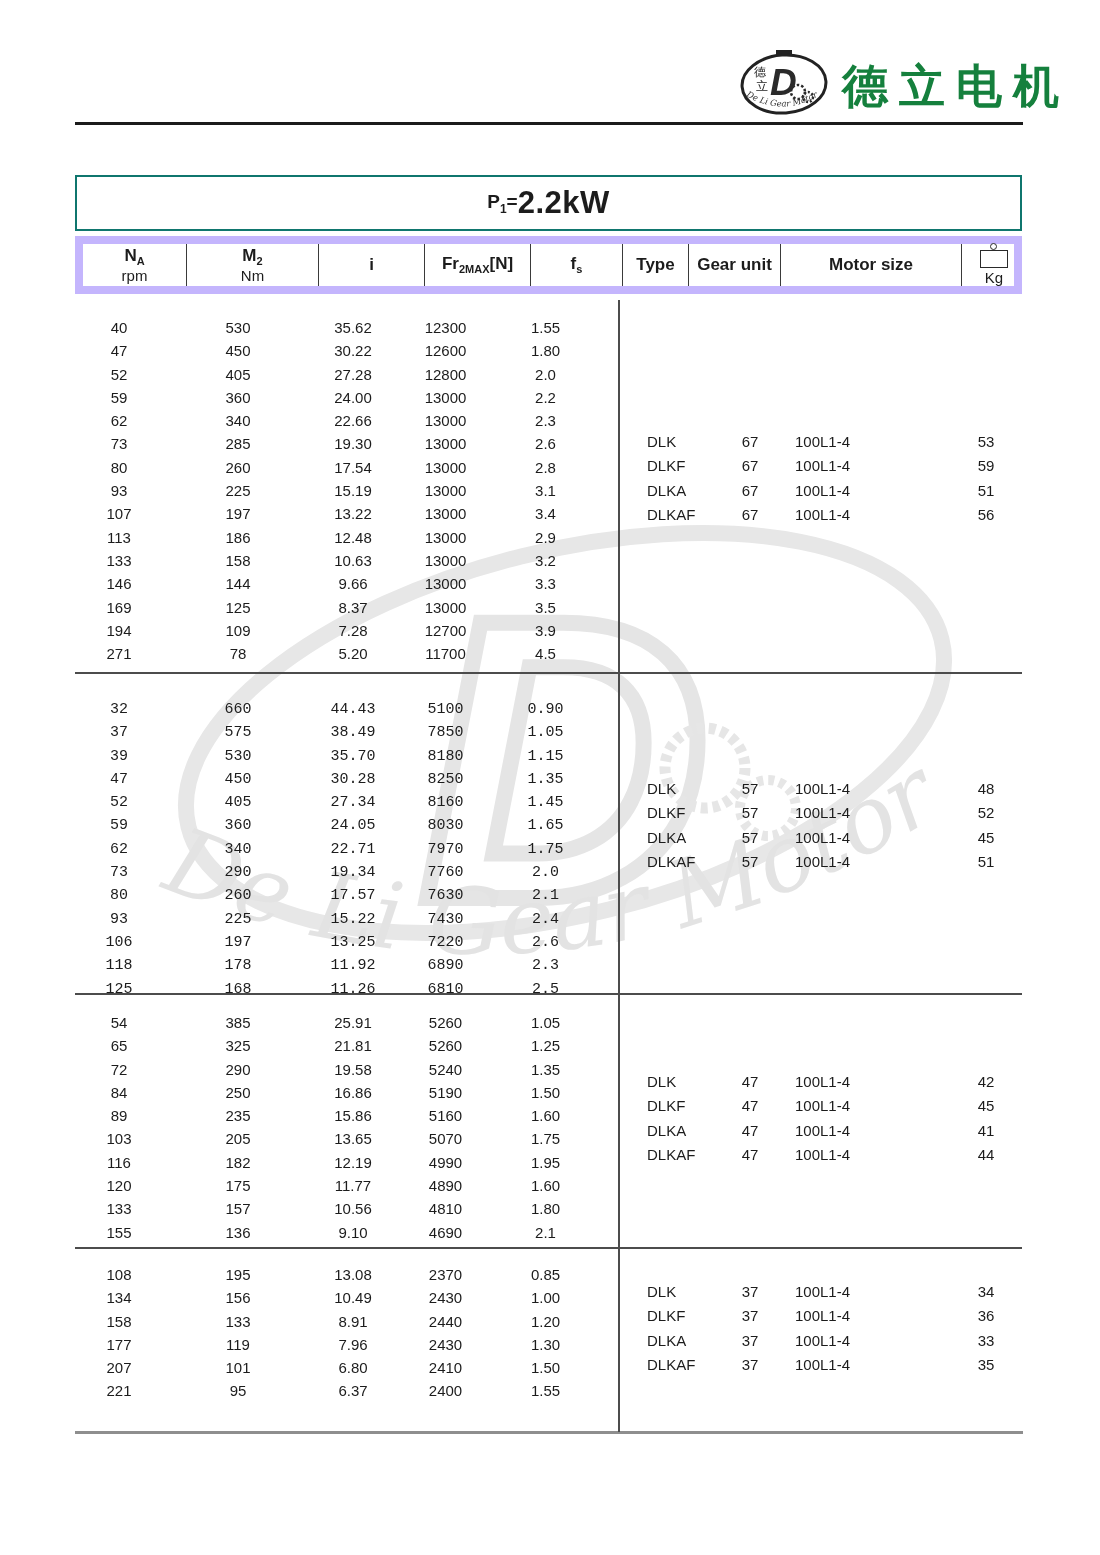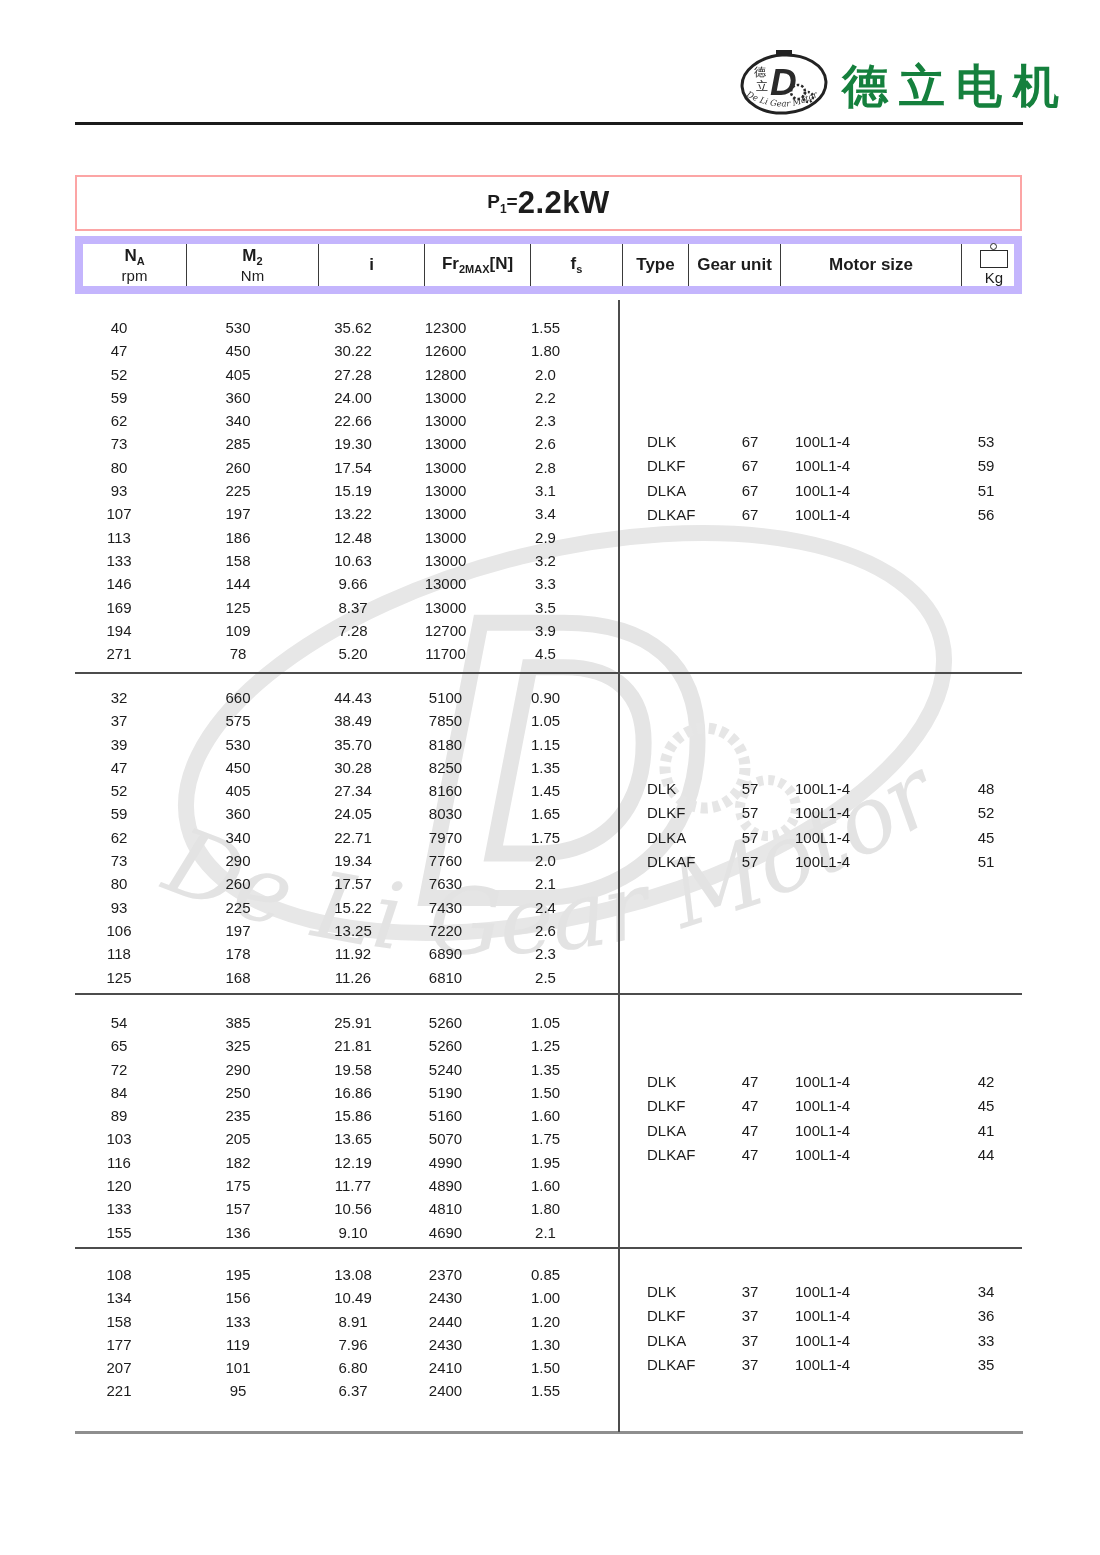--- a/index.html
+++ b/index.html
@@ -6,21 +6,21 @@
   .page{position:relative;width:1100px;height:1555px;background:#fff;overflow:hidden;
         font-family:"Liberation Sans",sans-serif;color:#1c1c1c;}
 
   
   .logo{position:absolute;left:738px;top:48px;}
   .brand-cn{position:absolute;left:842px;top:56px;font-family:Liberation Sans, sans-serif;
             font-size:46px;font-weight:bold;letter-spacing:11px;color:#15803d;white-space:nowrap;}
   .top-rule{position:absolute;left:75px;top:122px;width:948px;height:3px;background:#1b1b1b;}
 
   
-  .title-box{position:absolute;left:75px;top:175px;width:947px;height:56px;border:2px solid #fca5a5;
+  .title-box{position:absolute;left:75px;top:175px;width:947px;height:56px;border:2px solid #0f766e;
              box-sizing:border-box;display:flex;align-items:center;justify-content:center;}
   .title-p{font-size:19px;font-weight:bold;letter-spacing:0;}
   .title-p sub{font-size:12px;font-weight:bold;}
   .title-kw{font-size:31px;font-weight:bold;letter-spacing:0.5px;}
 
   
   .head-row{position:absolute;left:75px;top:236px;width:947px;height:58px;display:flex;
             border:8px solid #c4b5fd;box-sizing:border-box;background:#fff;z-index:2;}
   .head-cell{border-right:1.5px solid #3a3a3a;box-sizing:border-box;display:flex;flex-direction:column;
              justify-content:center;align-items:center;font-weight:bold;font-size:17px;flex-shrink:0;}
@@ -262,21 +262,21 @@
           <span class="tc t-motor">100L1-4</span>
           <span class="tc t-kg">51</span>
         </div>
         <div class="trow">
           <span class="tc t-type">DLKAF</span>
           <span class="tc t-gear">67</span>
           <span class="tc t-motor">100L1-4</span>
           <span class="tc t-kg">56</span>
         </div>
       </div>
-      <div class="data-rows" style="top: 386px;">
+      <div class="data-rows" style="top: 398px; font-family: Liberation Mono, monospace;">
         <div class="drow">
           <span class="dc dc0">32</span>
           <span class="dc dc1">660</span>
           <span class="dc dc2">44.43</span>
           <span class="dc dc3">5100</span>
           <span class="dc dc4">0.90</span>
         </div>
         <div class="drow">
           <span class="dc dc0">37</span>
           <span class="dc dc1">575</span>

